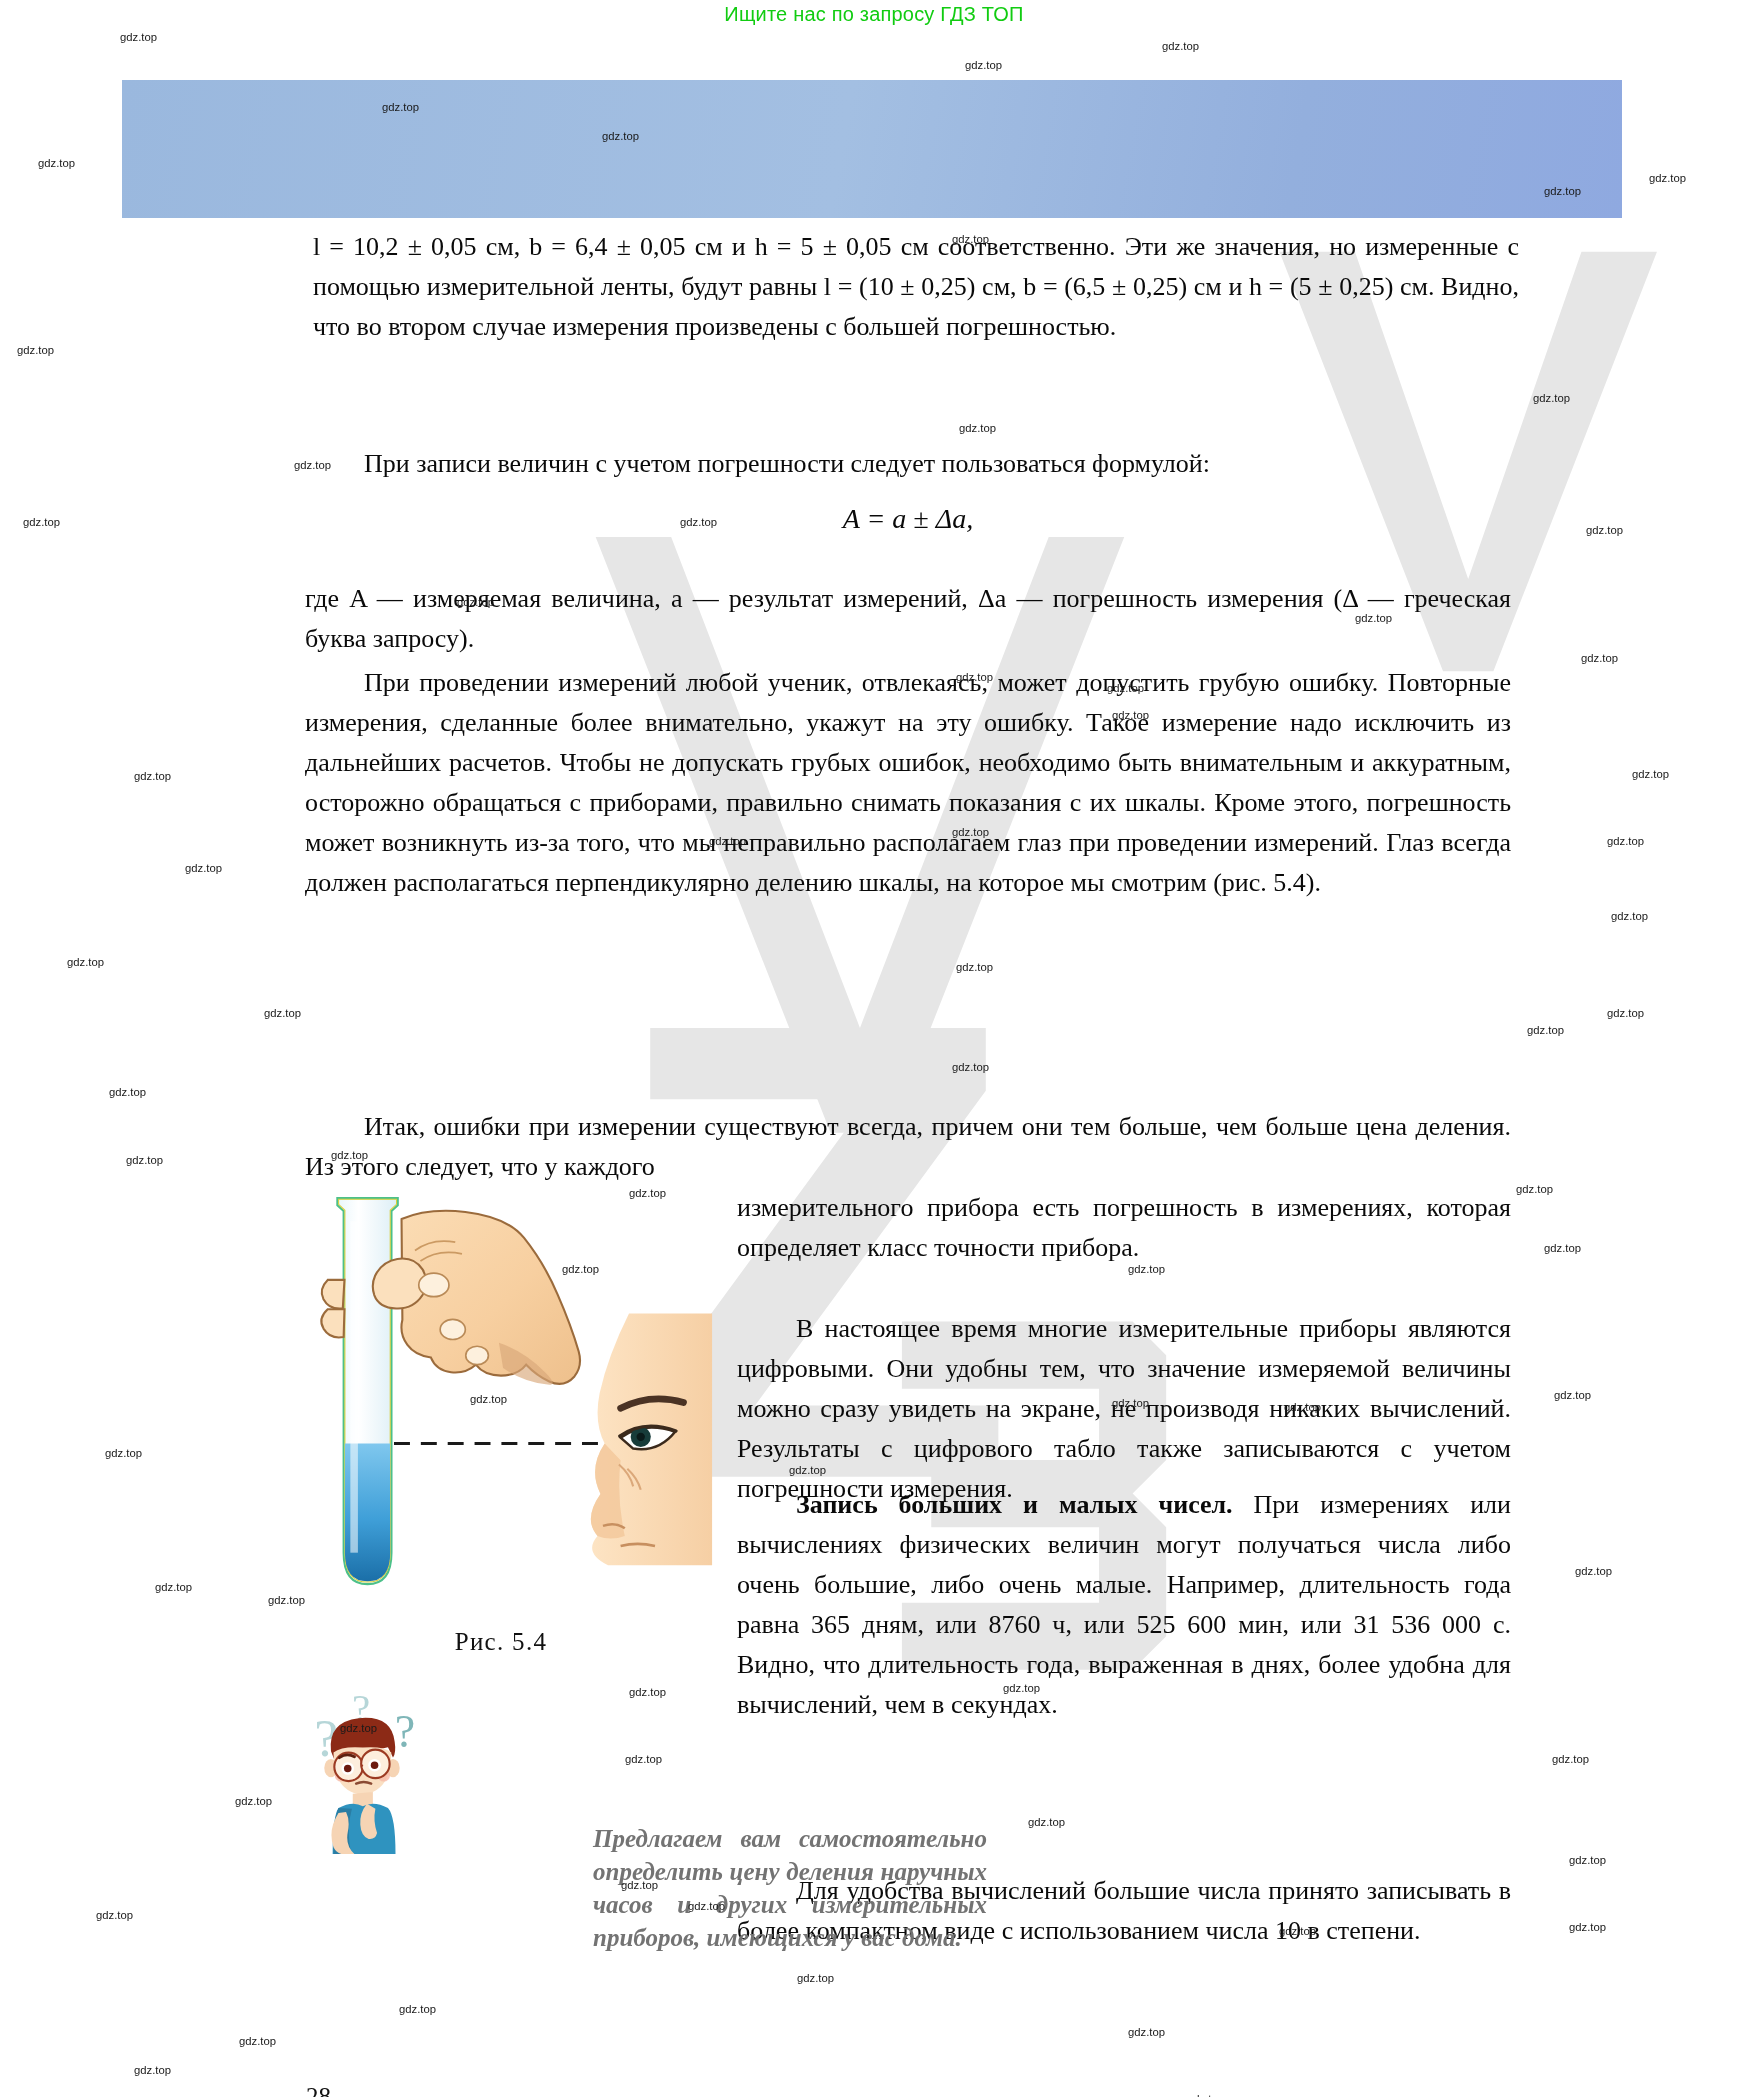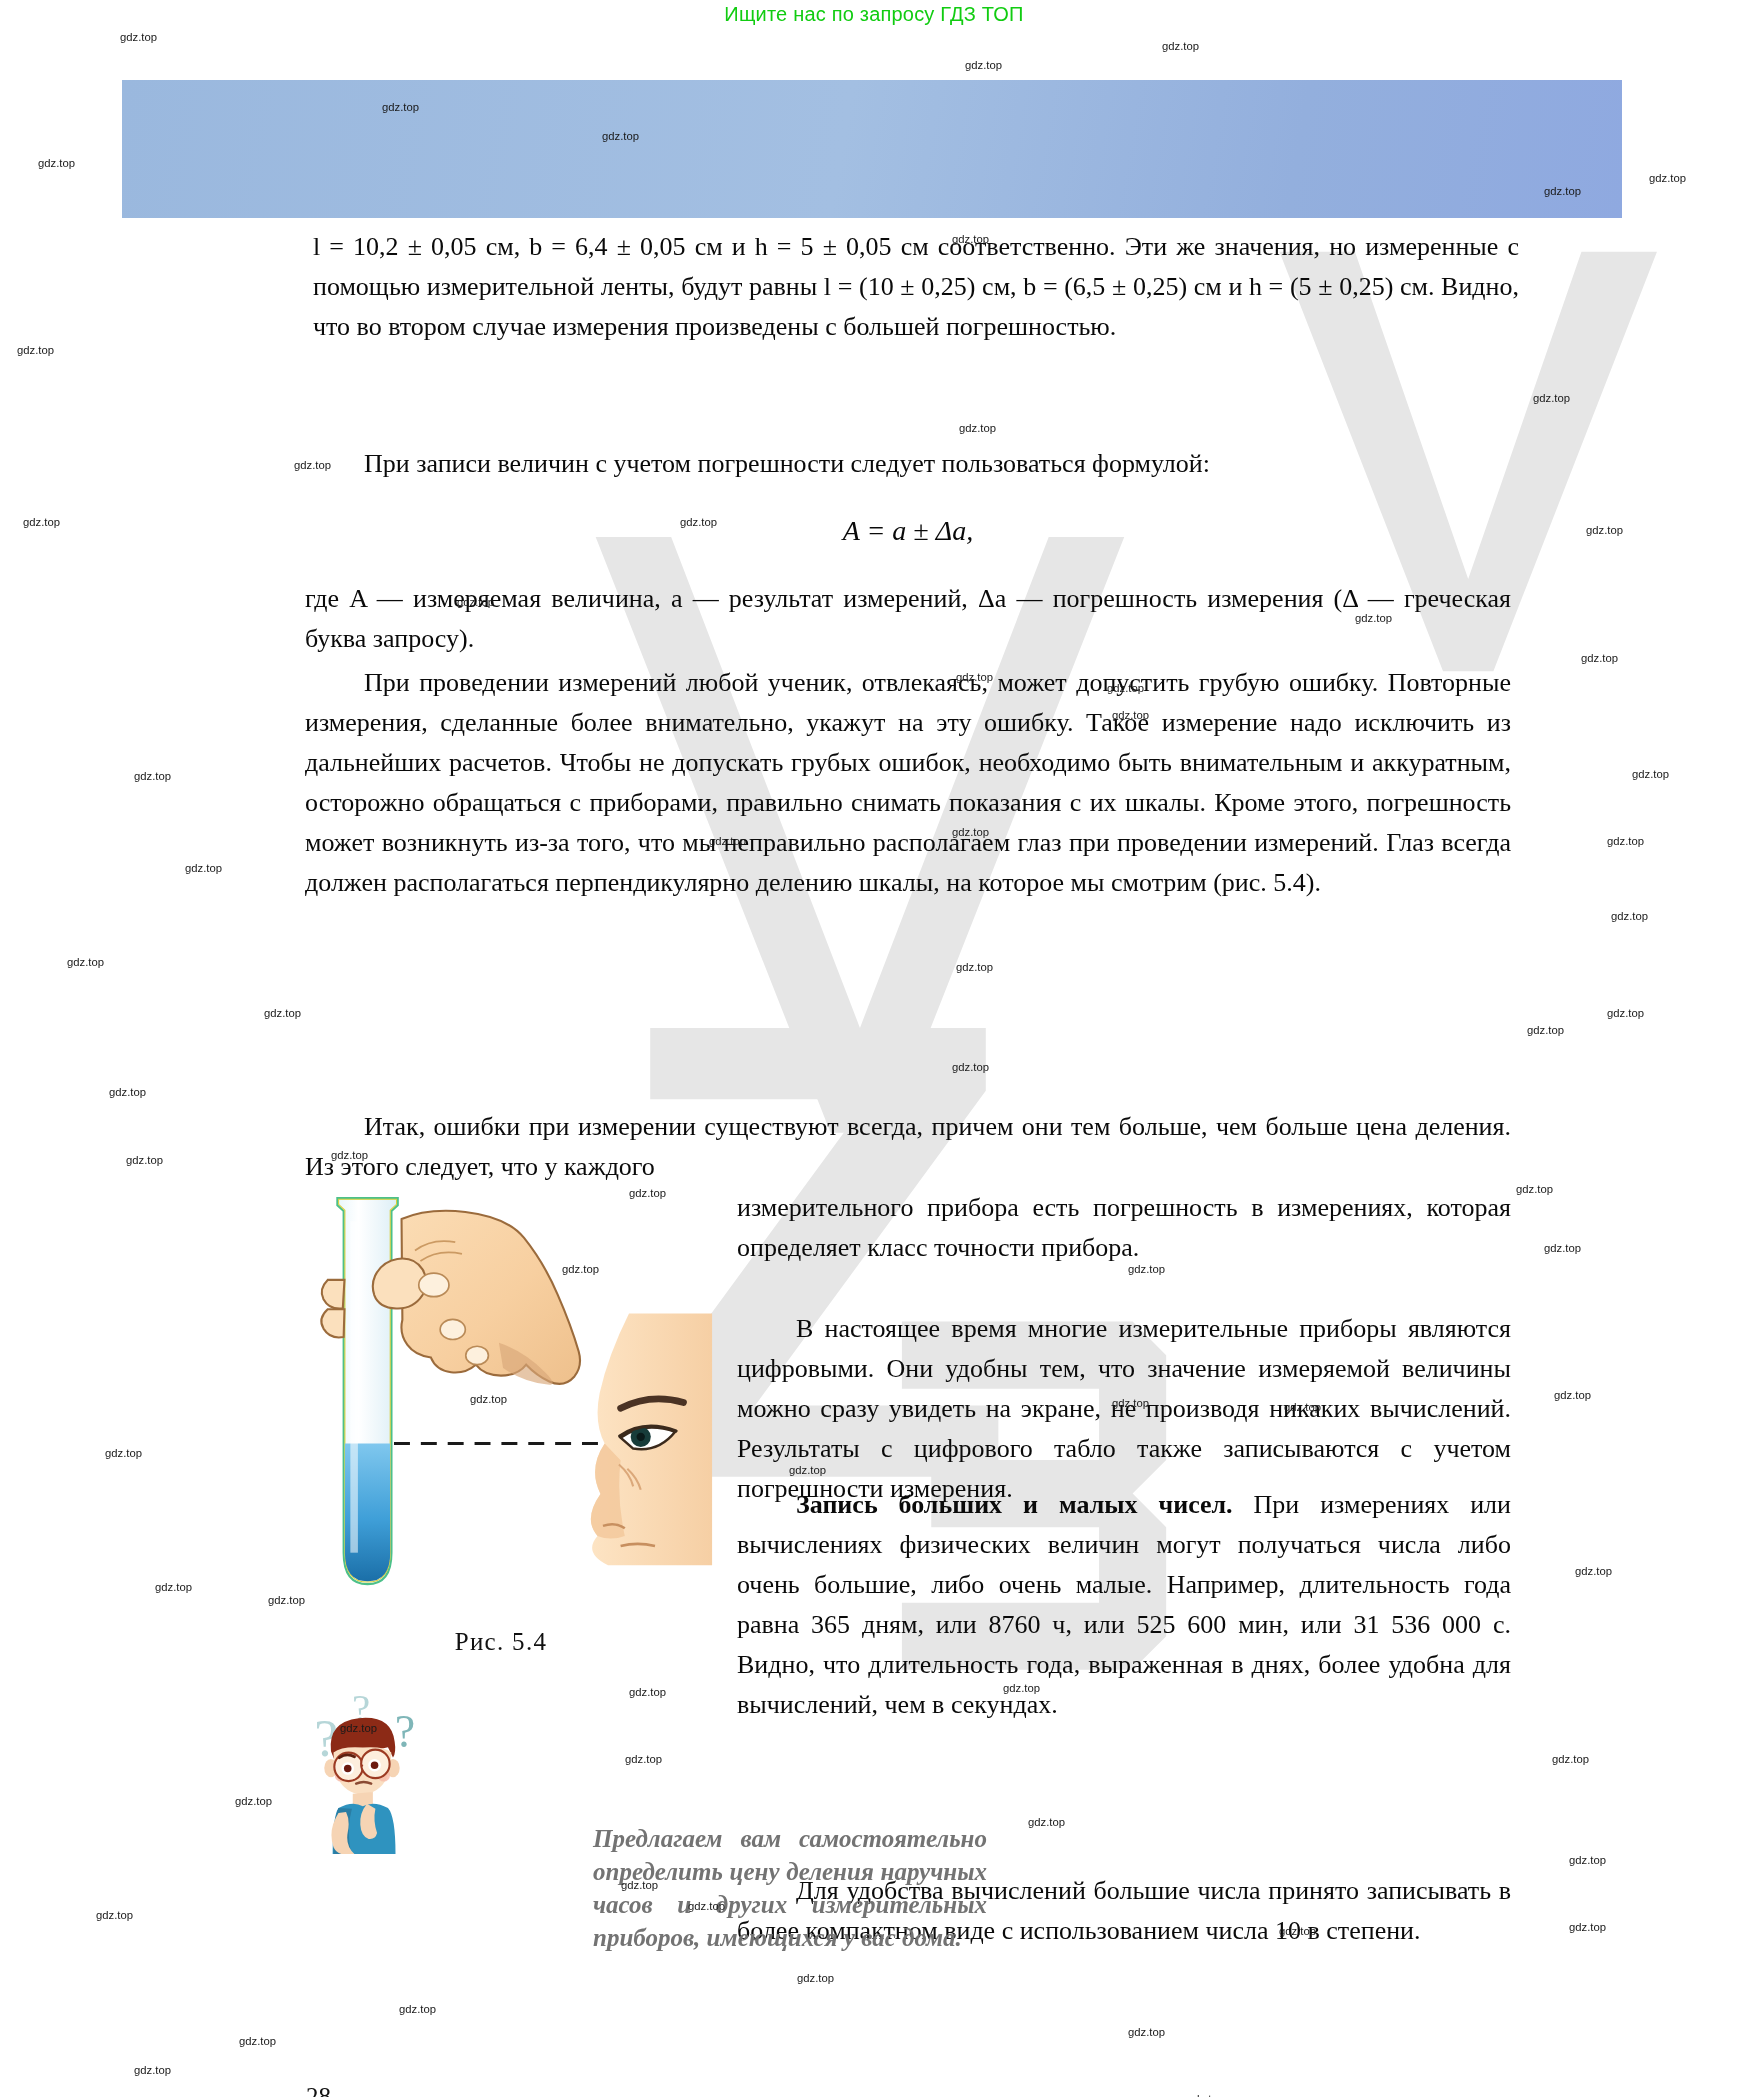--- a/index.html
+++ b/index.html
@@ -189,21 +189,21 @@
   <div id="content">
 
     <div class="body-col block-full" style="top:227px;margin-left:8px;">
       <p class="para">l = 10,2 ± 0,05 см, b = 6,4 ± 0,05 см и h = 5 ± 0,05 см соответственно. Эти же значения, но измеренные с помощью измерительной ленты, будут равны l = (10 ± 0,25) см, b = (6,5 ± 0,25) см и h = (5 ± 0,25) см. Видно, что во втором случае измерения произведены с большей погрешностью.</p>
     </div>
 
     <div class="body-col block-full" style="top:444px;">
       <p class="para indent">При записи величин с учетом погрешности следует пользоваться формулой:</p>
     </div>
 
-    <div class="body-col block-full" style="top:506px;">
+    <div class="body-col block-full" style="top:494px;">
       <p class="para formula">A = a ± Δa,</p>
     </div>
 
     <div class="body-col block-full" style="top:579px;">
       <p class="para">где A — измеряемая величина, a — результат измерений, Δa — погрешность измерения (Δ — греческая буква запросу).</p>
     </div>
 
     <div class="body-col block-full" style="top:663px;">
       <p class="para indent">При проведении измерений любой ученик, отвлекаясь, может допустить грубую ошибку. Повторные измерения, сделанные более внимательно, укажут на эту ошибку. Такое измерение надо исключить из дальнейших расчетов. Чтобы не допускать грубых ошибок, необходимо быть внимательным и аккуратным, осторожно обращаться с приборами, правильно снимать показания с их шкалы. Кроме этого, погрешность может возникнуть из-за того, что мы неправильно располагаем глаз при проведении измерений. Глаз всегда должен располагаться перпендикулярно делению шкалы, на которое мы смотрим (рис. 5.4).</p>
     </div>

